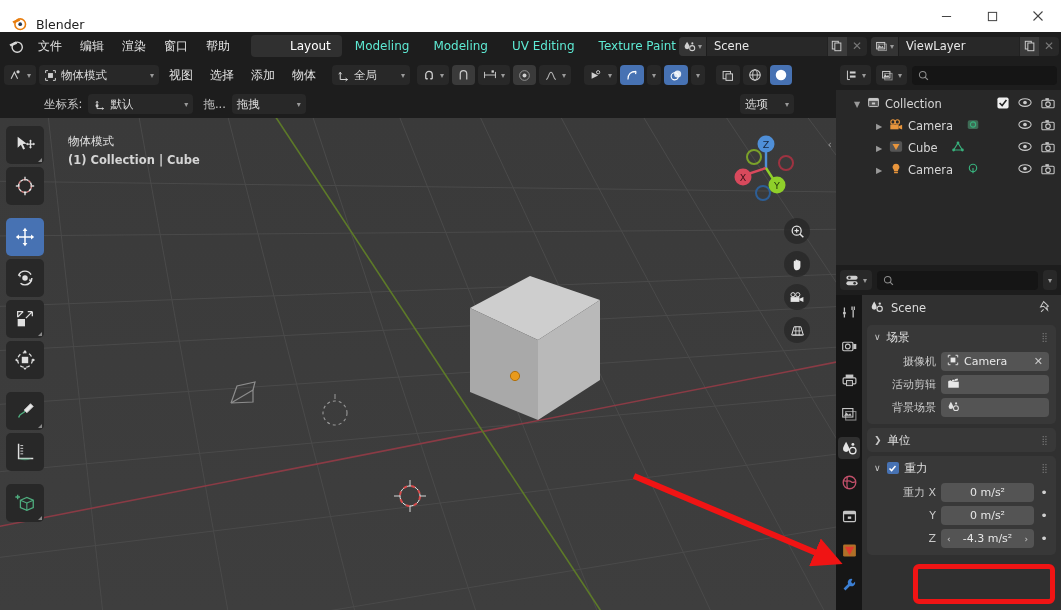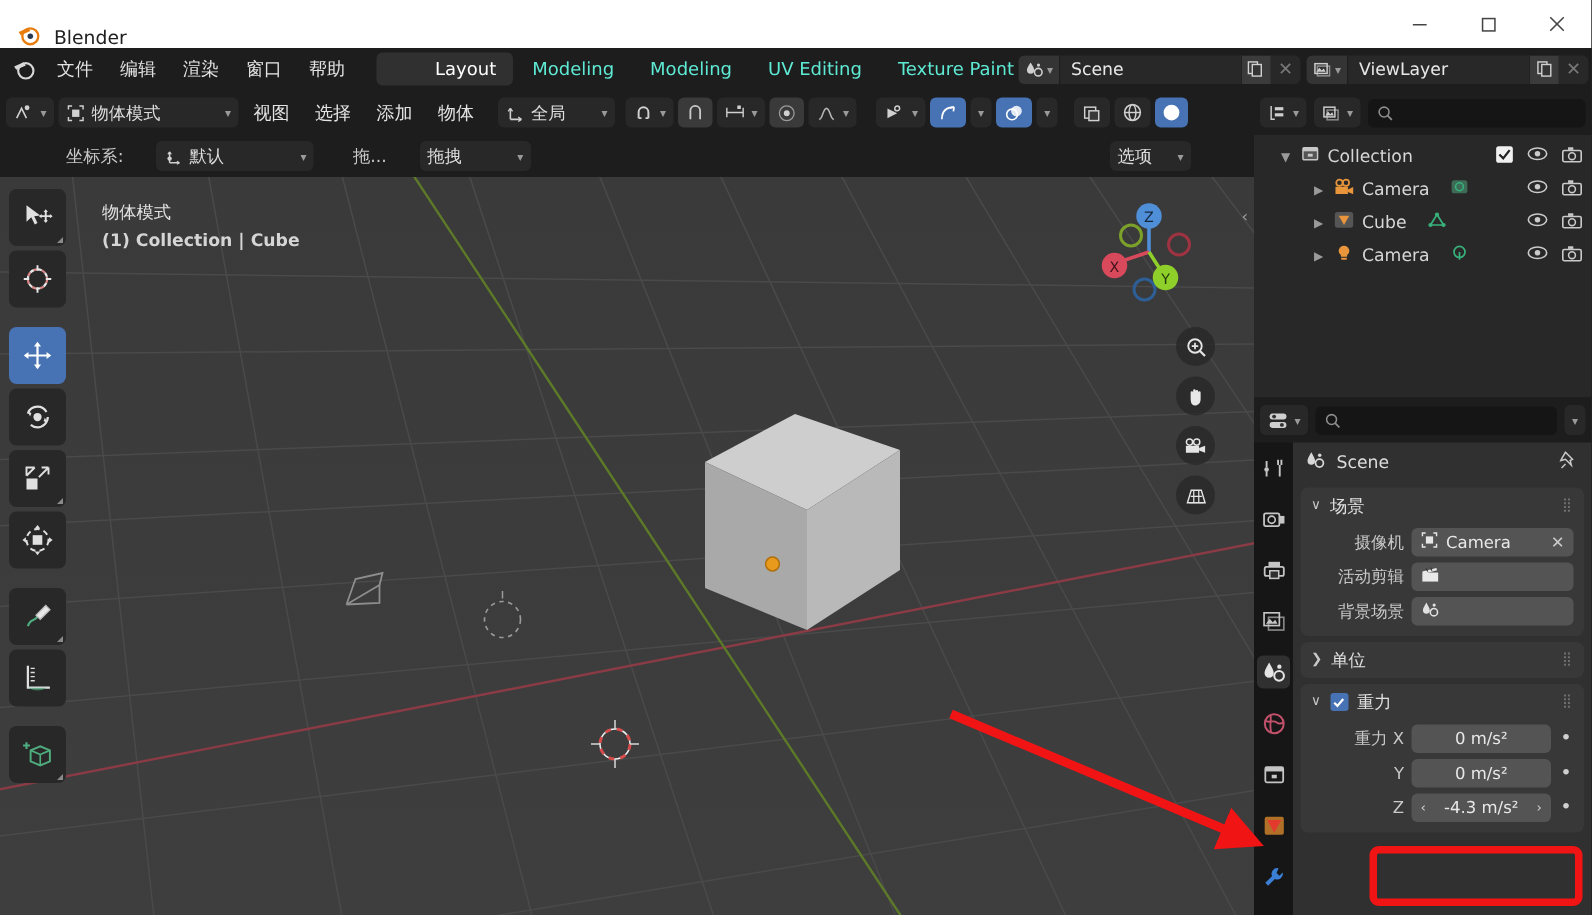--- a/index.html
+++ b/index.html
@@ -50,21 +50,21 @@
   .db-btn { width:20px; height:19px; display:flex; align-items:center; justify-content:center; background:#3b3b3b; border-left:1px solid #222;}
   .db-x { width:20px; height:19px; display:flex; align-items:center; justify-content:center; color:#777; font-size:12px;}
 
   
   .vp-header {
     position:absolute; left:0; top:60px; width:836px; height:30px;
     background:#1d1d1d; display:flex; align-items:center; gap:3px; padding-left:4px;
   }
   .vp-header2 {
     position:absolute; left:0; top:90px; width:836px; height:28px;
-    background:#1d1d1d; display:flex; align-items:center; gap:22px;
+    background:#1d1d1d; display:flex; align-items:center; gap:6px;
   }
   .ctl {
     display:flex; align-items:center; height:20px; background:#282828; border-radius:4px;
     padding:0 5px; gap:4px; color:#dcdcdc; font-size:11.5px; white-space:nowrap;
   }
   .ctl.active { background:#4772b3; }
   .ctl.pressed { background:#3a3a3a; }
   .chev { font-size:8px; color:#9a9a9a; }
   .menu-plain { color:#e3e3e3; font-size:12px; padding:2px 7px; }
 

